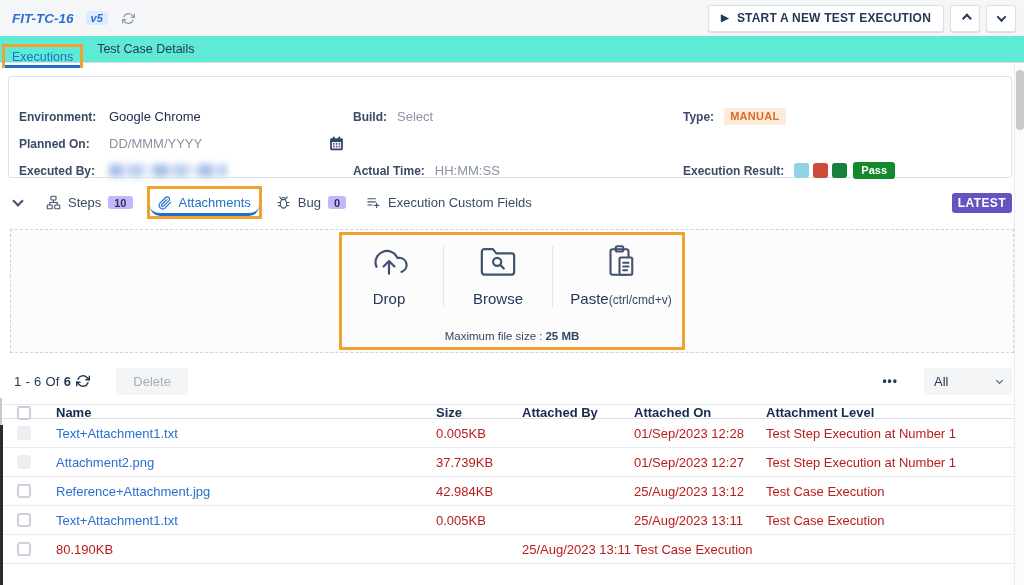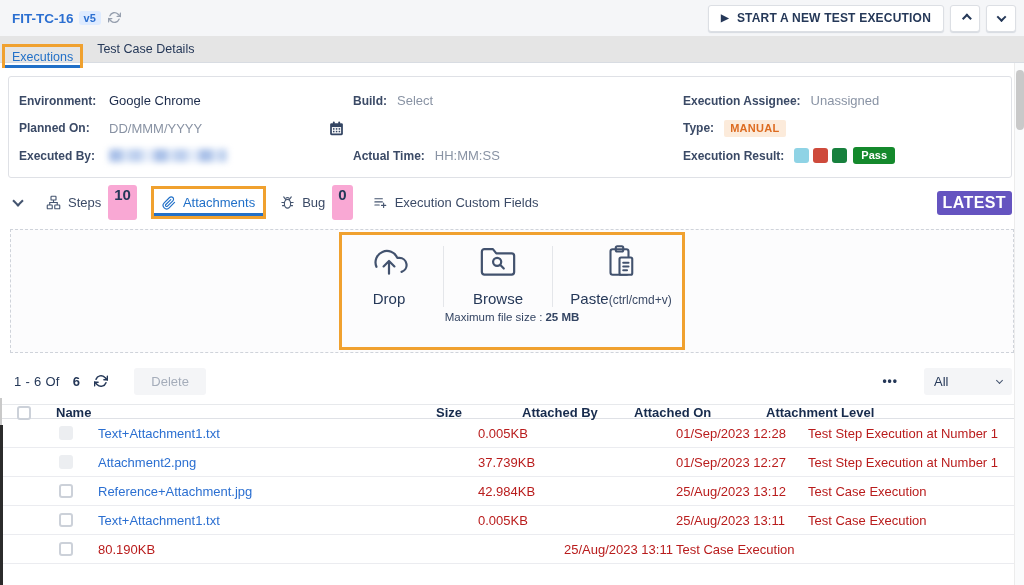--- a/index.html
+++ b/index.html
@@ -3,48 +3,48 @@
 <meta charset="utf-8">
 <style>
   * { margin:0; padding:0; box-sizing:border-box; }
   html,body { width:1024px; height:585px; overflow:hidden; background:#fff;
     font-family:"Liberation Sans", sans-serif; color:#253858; }
   .page { position:relative; width:1024px; height:585px; }
 
   
   .topbar { height:36px; background:#f5f6f8; display:flex; align-items:center;
     justify-content:space-between; padding:0 8px 0 12px; }
-  .topbar-left { display:flex; align-items:flex-start; gap:5px; }
+  .topbar-left { display:flex; align-items:center; gap:12px;font-style:italic; }
   .tc-key { color:#2B6FD1; font-weight:bold; font-size:13.5px; text-decoration:none; cursor:pointer; }
   .ver-badge { background:#deebff; color:#2B6FD1; font-size:11px; font-weight:bold;
     padding:1px 5px; border-radius:3px; }
   .icon-refresh-sm { width:13px; height:13px; display:inline-block; margin-left:2px; }
   .topbar-right { display:flex; align-items:center; gap:6px; }
   .btn-start { display:flex; align-items:center; gap:8px; background:#fff;
     border:1px solid #dcdfe4; border-radius:3px; height:27px; padding:0 12px;
     font-weight:bold; font-size:12px; color:#253858; letter-spacing:.2px;
     box-shadow:0 1px 1px rgba(9,30,66,.13); cursor:pointer; }
   .play-glyph { font-size:10px; line-height:1; }
   .btn-sq { width:30px; height:27px; background:#fff; border:1px solid #dcdfe4;
     border-radius:3px; display:flex; align-items:center; justify-content:center;
     box-shadow:0 1px 1px rgba(9,30,66,.13); cursor:pointer; }
   .chev { width:7px; height:7px; border-left:2px solid #253858; border-bottom:2px solid #253858; display:inline-block; }
   .chev.up { transform:rotate(135deg) translate(-1px,-1px); }
   .chev.down { transform:rotate(-45deg) translate(1px,-1px); }
 
   
-  .main-tabs { height:27px; background:#e5e5e5; border-bottom:1px solid #d8dce2;
+  .main-tabs { height:27px; background:#5eead4; border-bottom:1px solid #d8dce2;
     display:flex; align-items:flex-end; padding-left:0; position:relative; }
   .annot-exec { border:3px solid #F0A12F; margin:0 2px -6px 2px; position:relative; z-index:3; }
   .tab { font-size:12.5px; padding:4px 12px 6px; cursor:pointer; color:#253858; }
   .tab.active { color:#2170C8; padding:3px 7px 1px; border-bottom:3px solid #2170C8; }
 
   
   .details-panel { margin:13px 12px 0 8px; height:102px; border:1px solid #dfe1e6;
-    border-radius:3px; background:#fff; padding:10px 8px 8px 10px;
+    border-radius:3px; background:#fff; padding:26px 8px 8px 10px;
     display:grid; grid-template-columns:334px 330px auto; }
   .fld-col { display:flex; flex-direction:column; justify-content:space-between; }
   .fld-row { height:27px; display:flex; align-items:center; }
   .fld-label { font-size:12px; font-weight:bold; color:#3b4a66; margin-right:10px; white-space:nowrap; }
   .col1 .fld-label { width:82px; margin-right:8px; }
   .fld-value { font-size:13px; color:#1b2a4a; }
   .fld-placeholder { font-size:13px; color:#8993a4; }
   .cal-btn { margin-left:auto; margin-right:8px; cursor:pointer; display:flex; }
   .blur-chip { height:13px; border-radius:2px; filter:blur(3px);
     background:repeating-linear-gradient(90deg,#a9c0e8 0 13px,#d6e2f5 13px 21px,#bccfee 21px 33px,#e3ebf9 33px 45px); }
@@ -58,61 +58,61 @@
   .manual-badge { background:#fcebdb; color:#DD6B20; font-size:11px; font-weight:bold;
     padding:2px 6px 3px; border-radius:2px; letter-spacing:.3px; }
 
   
   .subtabs { margin-top:6px; height:37px; display:flex; align-items:center; padding:0 12px; }
   .collapse-chev { width:8px; height:8px; border-left:2px solid #44546f; border-bottom:2px solid #44546f;
     transform:rotate(-45deg); margin:0 14px 3px 2px; cursor:pointer; }
   .subtab { display:flex; align-items:center; gap:7px; font-size:13px; color:#3b4a66;
     padding:6px 10px; cursor:pointer; white-space:nowrap; }
   .annot-attach { border:3px solid #F0A12F; margin:0 4px; }
-  .subtab.active { color:#2170C8; border-bottom:3px solid #2170C8; padding:6px 8px 3px; }
-  .cnt-badge { background:#f9a8d4; color:#253858; font-size:15px; font-weight:bold;
-    border-radius:3px; padding:1px 6px 17px; }
-  .latest-badge { margin-left:auto; background:#6554C0; color:#fff; font-size:16px;
+  .subtab.active { color:#2170C8; border-bottom:3px solid #2170C8; padding:6px 8px 3px;border-radius:10px; }
+  .cnt-badge { background:#c4b5fd; color:#253858; font-size:11px; font-weight:bold;
+    border-radius:3px; padding:1px 6px 0; }
+  .latest-badge { margin-left:auto; background:#6554C0; color:#fff; font-size:12px;
     font-weight:bold; letter-spacing:.4px; border-radius:3px; padding:3px 6px; }
 
   
   .dropzone { margin:8px 10px 0; height:124px; border:1px dashed #cfd3da; background:#fcfcfd;
     display:flex; align-items:center; justify-content:center; }
   .upload-annot { border:3px solid #F0A12F; height:118px; width:346px;
     display:flex; flex-direction:column; align-items:center; padding-top:9px; }
   .upload-options { display:flex; align-items:stretch; }
   .upload-opt { width:100px; display:flex; flex-direction:column; align-items:center;
     justify-content:space-between; cursor:pointer; padding-bottom:2px; }
   .upload-opt.wide { width:128px; }
   .opt-divider { width:1px; background:#e4e6ea; margin:2px 4px; }
   .opt-label { font-size:15px; color:#253858; margin-top:10px; white-space:nowrap; }
   .opt-hint { font-size:12px; color:#3b4a66; }
-  .max-size { margin-top:2px; font-size:11.5px; color:#344563;text-align:right; }
+  .max-size { margin-top:21px; font-size:11.5px; color:#344563;text-align:right; }
   .max-size b { margin-left:3px; }
 
   
   .list-toolbar { margin:13px 12px 0 14px; height:30px; display:flex; align-items:center; }
-  .count-info { font-size:13px; color:#253858; display:flex; align-items:center; gap:11px; letter-spacing:.3px; }
+  .count-info { font-size:13px; color:#253858; display:flex; align-items:center; gap:2px; letter-spacing:.3px; }
   .count-info b { margin-left:2px; }
   .icon-refresh { width:14px; height:14px; margin-left:3px; cursor:pointer; }
   .btn-delete { margin-left:26px; background:#f4f5f7; color:#a5adba; border:none;
     border-radius:3px; font-size:13px; padding:6px 17px; cursor:default; }
   .toolbar-spacer { flex:1; }
   .more-btn { font-size:12px; font-weight:bold; color:#253858; letter-spacing:1px; cursor:pointer; }
   .filter-select { margin-left:26px; width:88px; height:27px; background:#f4f5f7; border-radius:3px;
     display:flex; align-items:center; justify-content:space-between; padding:0 10px;
     font-size:13px; color:#253858; cursor:pointer; }
   .sel-chev { width:5px; height:5px; border-left:1.5px solid #44546f; border-bottom:1.5px solid #44546f;
     transform:rotate(-45deg); margin-bottom:2px; }
 
   
   .attach-table { margin-top:8px; width:1024px; }
   .tr { display:grid; grid-template-columns:48px 380px 86px 112px 132px auto; align-items:center; }
   .tr.head { border-top:1px solid #e7e9ec; border-bottom:1px solid #dfe1e6; height:15px; }
-  .tr.row { border-bottom:1px solid #ebecf0; height:29px;padding-left:42px; }
+  .tr.row { border-bottom:1px solid #ebecf0; height:29px; }
   .th { font-size:13px; font-weight:bold; color:#172b4d; padding:0 8px; }
   .td { font-size:13px; color:#b91c1c; padding:0 8px; white-space:nowrap; }
   .td.link { color:#2B6FD1; cursor:pointer; }
   .cb-cell { display:flex; justify-content:center; }
   .cb { width:14px; height:14px; border:2px solid #ccd1d9; border-radius:3px; background:#fff; cursor:pointer; }
   .cb.disabled { border-color:#eceef1; background:#eceef1; cursor:default; }
 
   
   .v-scroll { position:absolute; top:63px; right:0; width:10px; height:522px;
     background:#fafbfc; border-left:1px solid #ececec; }
@@ -196,24 +196,20 @@
       <div class="fld-row">
         <span class="fld-label">Build:</span>
         <span class="fld-placeholder">Select</span>
       </div>
       <div class="fld-row">
         <span class="fld-label">Actual Time:</span>
         <span class="fld-placeholder">HH:MM:SS</span>
       </div>
     </div>
     <div class="fld-col">
-      <div class="fld-row">
-        <span class="fld-label">Execution Assignee:</span>
-        <span class="fld-placeholder">Unassigned</span>
-      </div>
       <div class="fld-row">
         <span class="fld-label">Type:</span>
         <span class="manual-badge">MANUAL</span>
       </div>
       <div class="fld-row">
         <span class="fld-label">Execution Result:</span>
         <span class="result-strip">
           <span class="res-sq sq1"></span>
           <span class="res-sq sq2"></span>
           <span class="res-sq sq3"></span>

